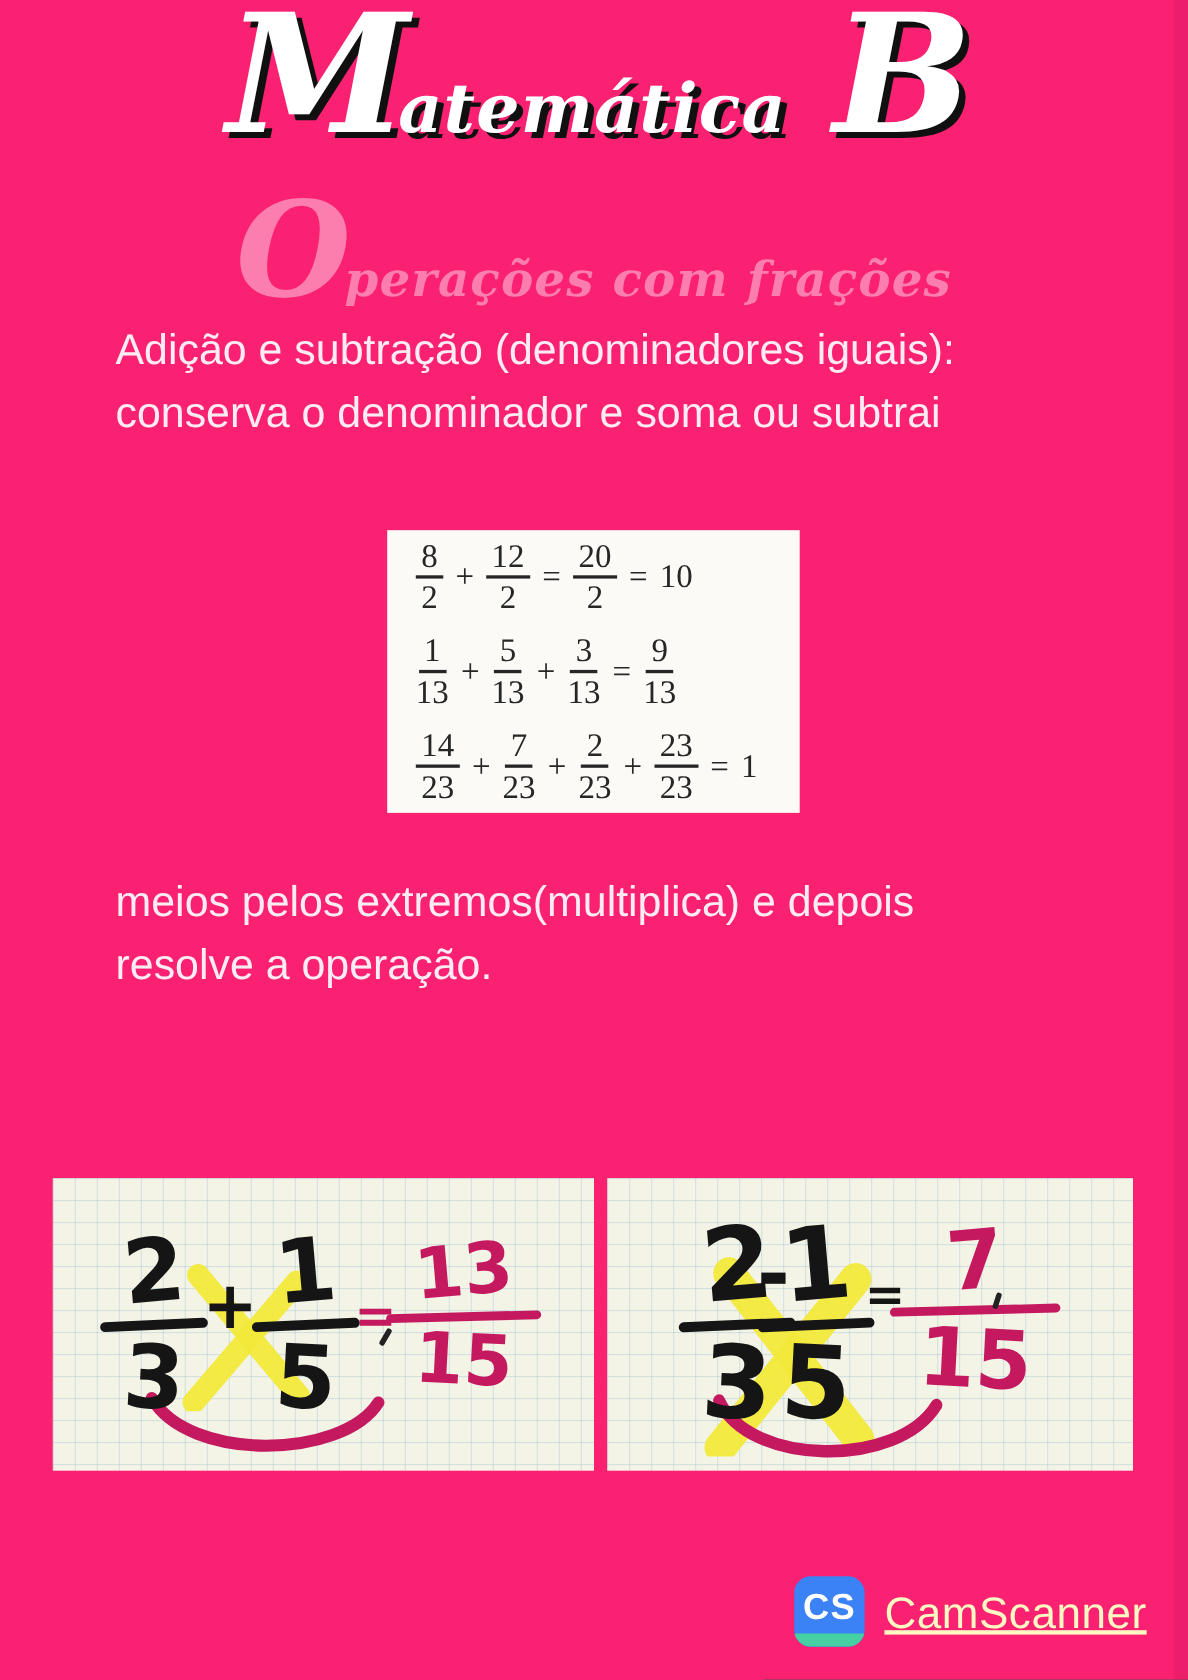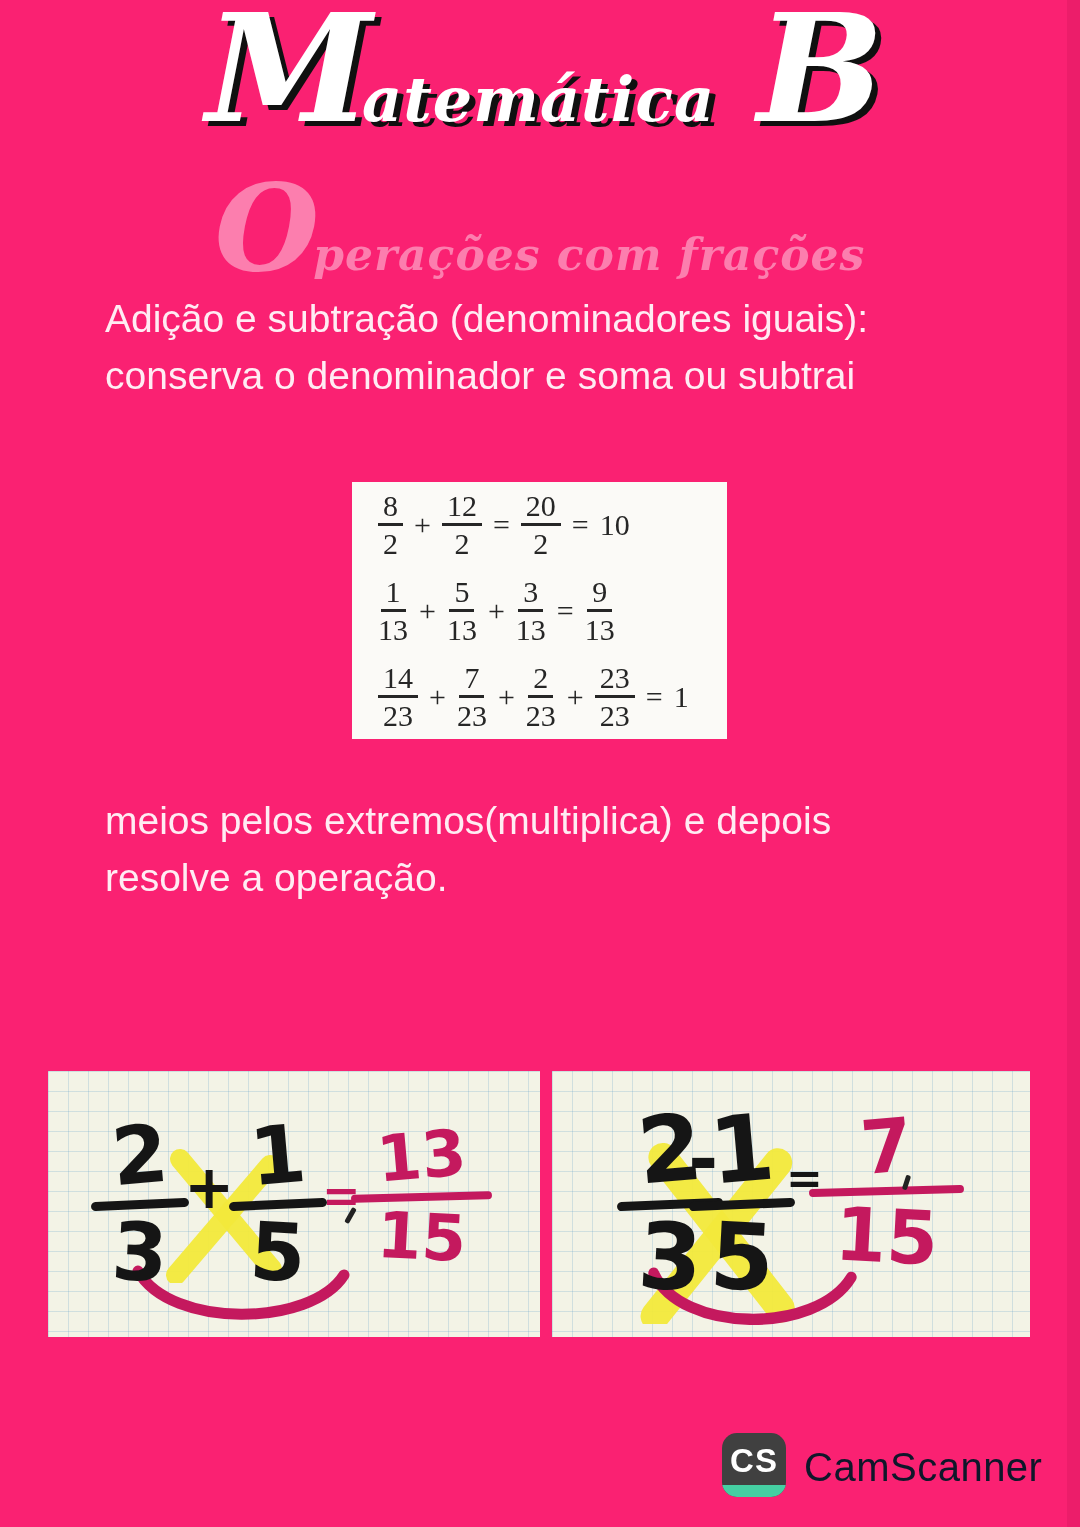--- a/index.html
+++ b/index.html
@@ -89,29 +89,29 @@
   .card-right .xmark{left:82px;top:68px;width:170px;height:185px;}
   .smile{position:absolute;z-index:1;}
   .card-left  .smile{left:78px;top:192px;width:230px;height:66px;}
   .card-right .smile{left:88px;top:196px;width:225px;height:68px;}
   .tick{position:absolute;background:#222;border-radius:2px;z-index:3;}
   .card-left  .tick{left:300px;top:136px;width:5px;height:17px;transform:rotate(30deg);}
   .card-right .tick{left:352px;top:104px;width:5px;height:15px;transform:rotate(18deg);}
   
   .cs-icon{
     position:absolute;left:722px;top:1433px;width:64px;height:64px;
-    background:#404040;border-radius:15px;overflow:hidden;
+    background:#3b82f6;border-radius:15px;overflow:hidden;
     display:flex;align-items:center;justify-content:center;
   }
   .cs-icon .cs-text{color:#fff;font-weight:bold;font-size:33px;
     letter-spacing:1px;margin-top:-8px;font-family:"Liberation Sans",sans-serif;}
   .cs-strip{position:absolute;left:0;right:0;bottom:0;height:12px;background:#45cfa2;}
   .brand{
     position:absolute;left:804px;top:1445px;
-    font-size:40px;color:#0f172a;letter-spacing:0.5px;
+    font-size:40px;color:#fef9c3;letter-spacing:0.5px;text-decoration:underline;
   }
 </style>
 </head>
 <body>
 
 <div class="page">
   <div class="edge-shade"></div>
 
   <h1 class="title"><span class="cap">M</span><span class="rest">atemática</span><span class="word-gap"></span><span class="cap">B</span>
   </h1>

